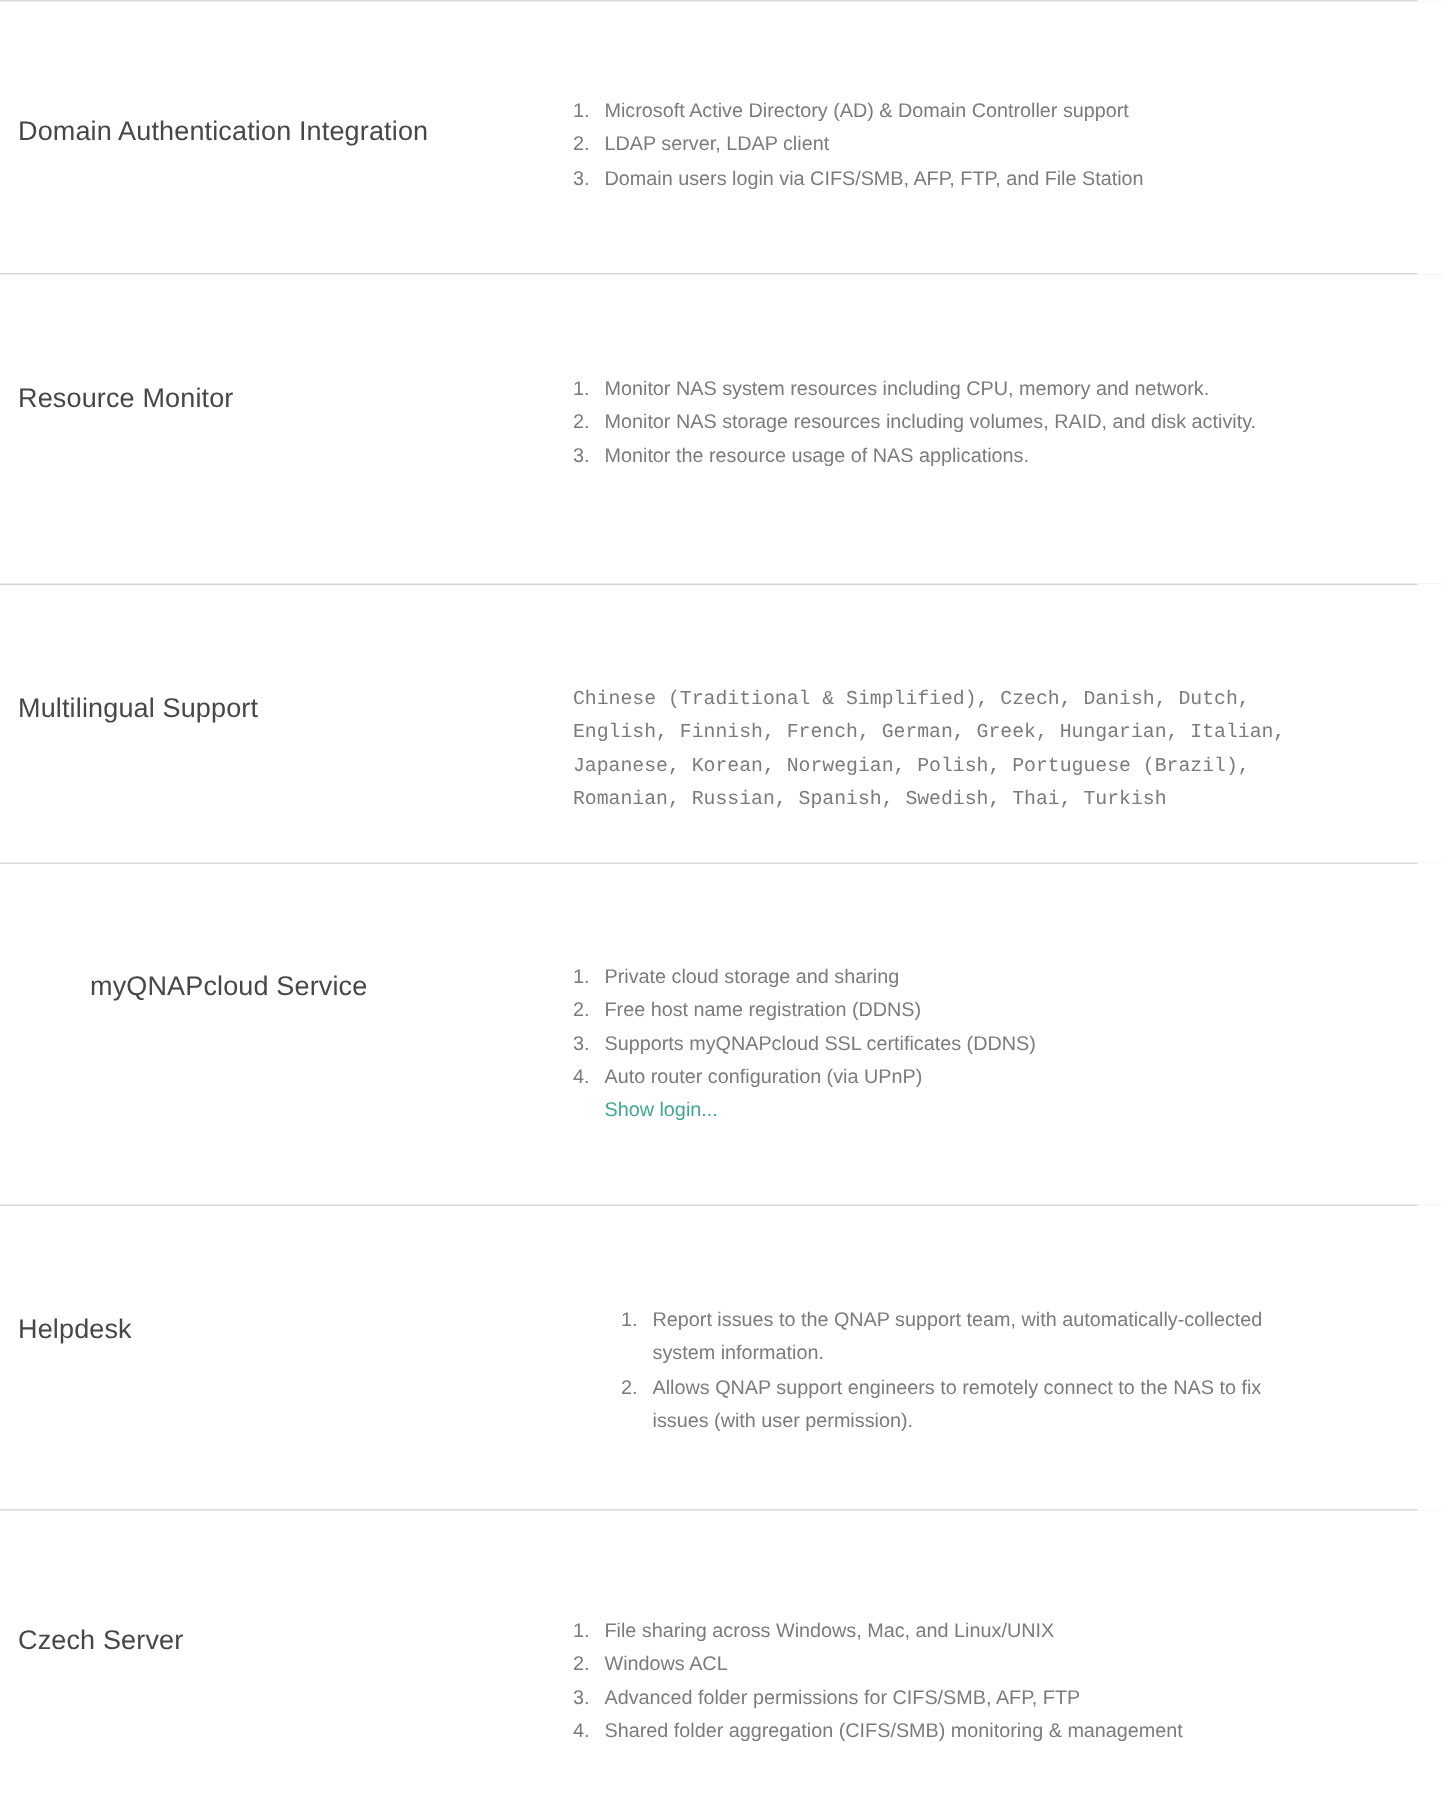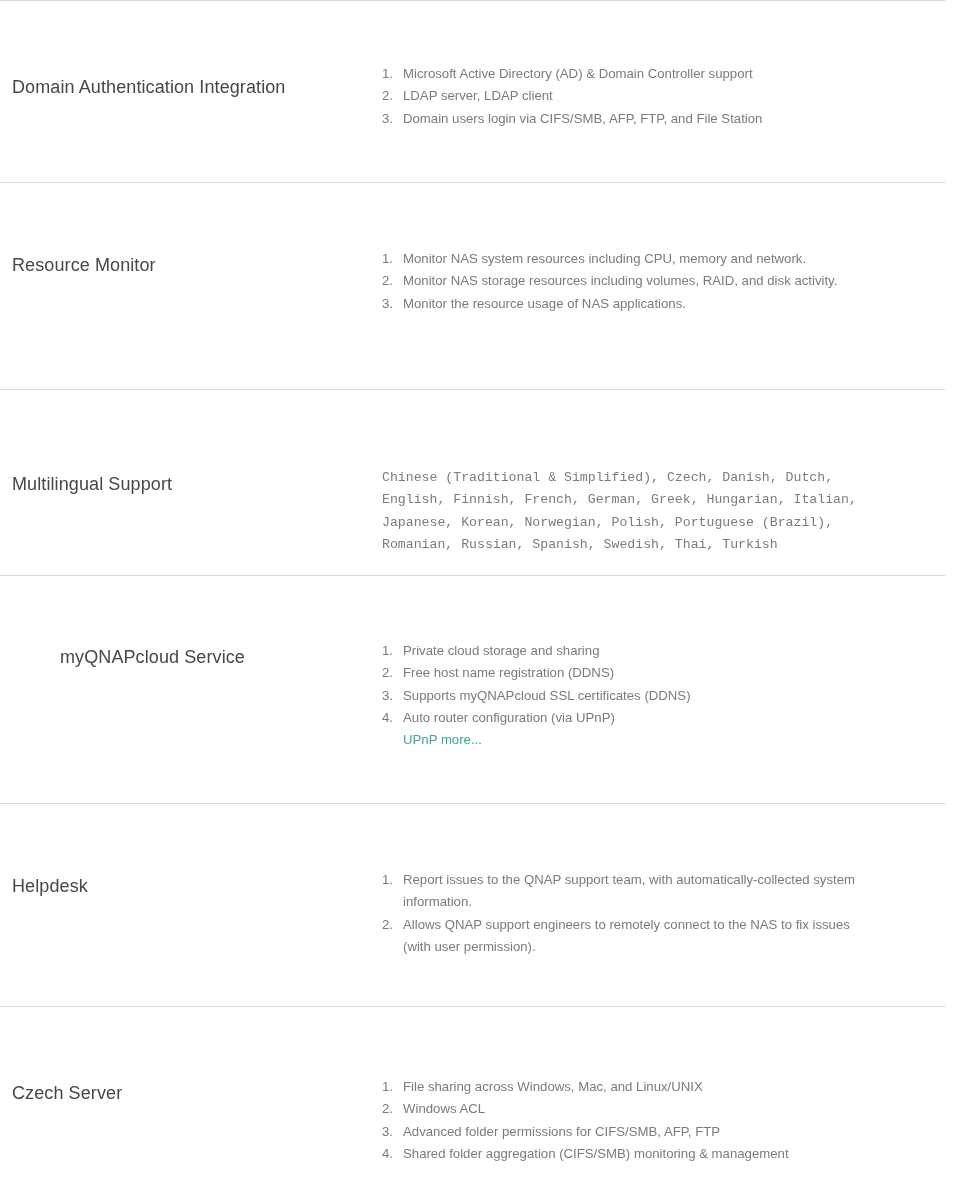--- a/index.html
+++ b/index.html
@@ -124,40 +124,40 @@
         <h3 class="spec-title" style="color: rgb(71, 71, 71);">Resource Monitor</h3>
       </div>
       <div class="spec-value-cell" style="padding-top: 65px;">
         <ul class="spec-list">
           <li style="color: rgb(123, 123, 123);"><span class="num" style="color: rgb(123, 123, 123);">1.</span><span>Monitor NAS system resources including CPU, memory and network.</span></li>
           <li style="color: rgb(123, 123, 123);"><span class="num" style="color: rgb(123, 123, 123);">2.</span><span>Monitor NAS storage resources including volumes, RAID, and disk activity.</span></li>
           <li style="color: rgb(123, 123, 123);"><span class="num" style="color: rgb(123, 123, 123);">3.</span><span>Monitor the resource usage of NAS applications.</span></li>
         </ul>
       </div>
     </div>
-    <div class="spec-row" style="border-top-color: rgb(215, 215, 215); height: 186px; padding-top: 12px; padding-bottom: 0px;">
+    <div class="spec-row" style="border-top-color: rgb(215, 215, 215); height: 186px; padding-top: 0px; padding-bottom: 0px;">
       <div class="spec-label-cell" style="padding-top: 64px;">
         <h3 class="spec-title" style="color: rgb(71, 71, 71);">Multilingual Support</h3>
       </div>
       <div class="spec-value-cell" style="padding-top: 65px;">
         <p class="spec-paragraph" style="color: rgb(123, 123, 123); font-family: Liberation Mono, monospace;">Chinese (Traditional &amp; Simplified), Czech, Danish, Dutch, English, Finnish, French, German, Greek, Hungarian, Italian, Japanese, Korean, Norwegian, Polish, Portuguese (Brazil), Romanian, Russian, Spanish, Swedish, Thai, Turkish</p>
       </div>
     </div>
     <div class="spec-row" style="border-top-color: rgb(215, 215, 215); height: 228px; padding-top: 0px; padding-bottom: 0px;">
       <div class="spec-label-cell" style="padding-top: 63px;">
         <h3 class="spec-title" style="color: rgb(71, 71, 71); margin-left: 48px;">myQNAPcloud Service</h3>
       </div>
       <div class="spec-value-cell" style="padding-top: 64px;"><ul class="spec-list">
           <li style="color: rgb(123, 123, 123);"><span class="num" style="color: rgb(123, 123, 123);">1.</span><span>Private cloud storage and sharing</span></li>
           <li style="color: rgb(123, 123, 123);"><span class="num" style="color: rgb(123, 123, 123);">2.</span><span>Free host name registration (DDNS)</span></li>
           <li style="color: rgb(123, 123, 123);"><span class="num" style="color: rgb(123, 123, 123);">3.</span><span>Supports myQNAPcloud SSL certificates (DDNS)</span></li>
           <li style="color: rgb(123, 123, 123);"><span class="num" style="color: rgb(123, 123, 123);">4.</span><span>Auto router configuration (via UPnP)</span></li>
-        </ul><a class="show-more" href="#" style="color: rgb(63, 166, 147);">UPnP more...</a></div>
+        </ul><a class="show-more" href="#" style="color: rgb(63, 166, 147);">Show login...</a></div>
     </div>
-    <div class="spec-row" style="border-top-color: rgb(215, 215, 215); height: 203px; padding-top: 0px; padding-bottom: 0px;">
+    <div class="spec-row" style="border-top-color: rgb(215, 215, 215); height: 203px; padding-top: 0px; padding-bottom: 0px; gap: 32px;">
       <div class="spec-label-cell" style="padding-top: 64px;">
         <h3 class="spec-title" style="color: rgb(71, 71, 71);">Helpdesk</h3>
       </div>
       <div class="spec-value-cell" style="padding-top: 65px;">
         <ul class="spec-list">
           <li style="color: rgb(123, 123, 123);"><span class="num" style="color: rgb(123, 123, 123);">1.</span><span>Report issues to the QNAP support team, with automatically-collected system information.</span></li>
           <li style="color: rgb(123, 123, 123);"><span class="num" style="color: rgb(123, 123, 123);">2.</span><span>Allows QNAP support engineers to remotely connect to the NAS to fix issues (with user permission).</span></li>
         </ul>
       </div>
     </div>

